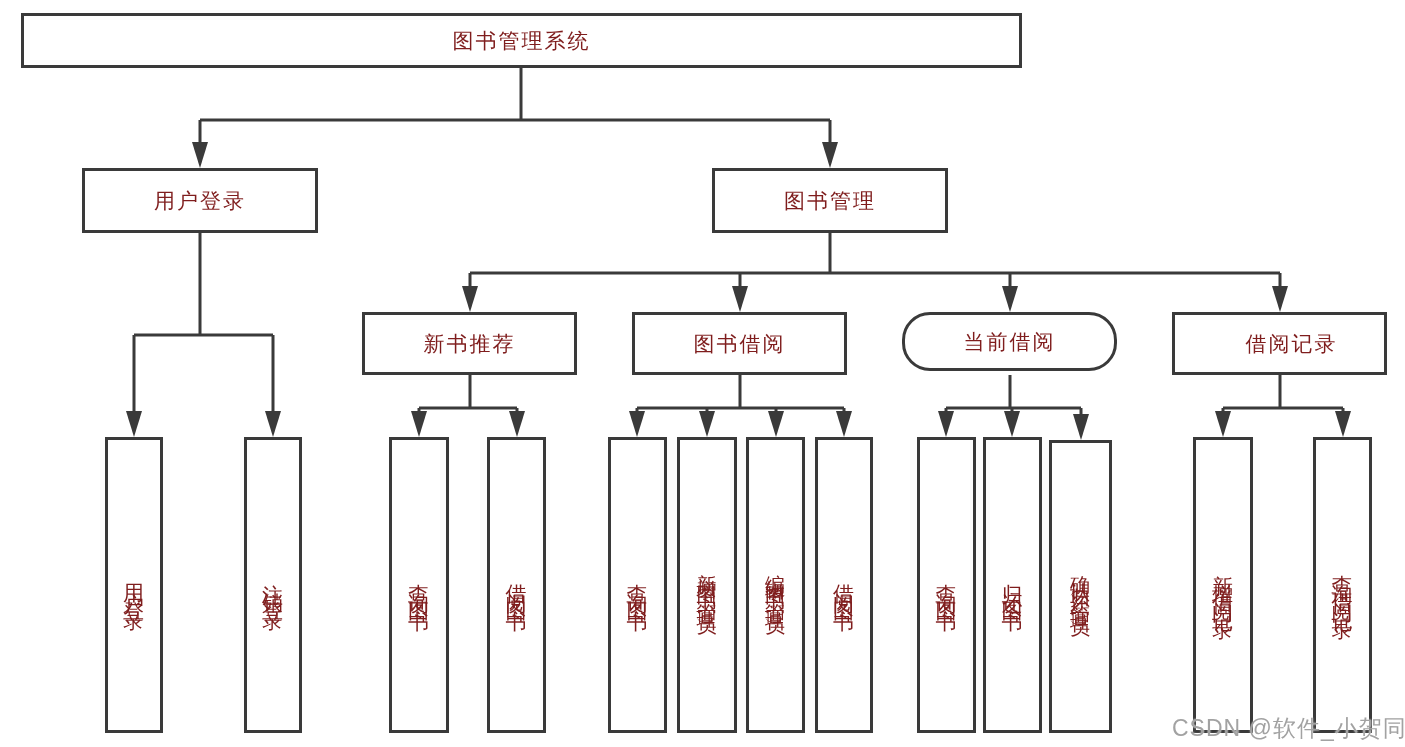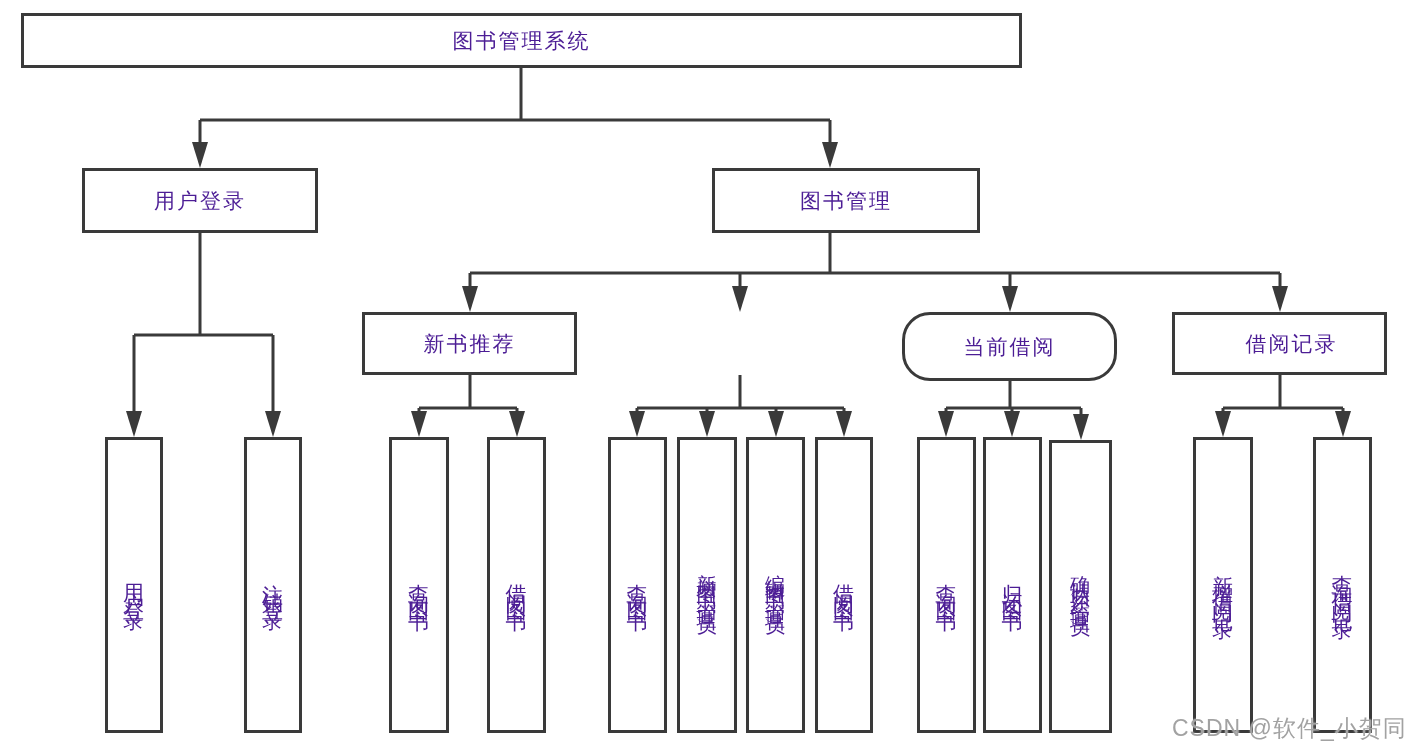--- a/index.html
+++ b/index.html
@@ -17,21 +17,21 @@
     width: 1405px; height: 747px;
   }
   .box {
     position: absolute;
     box-sizing: border-box;
     border: 3px solid #3a3a3a;
     background: #ffffff;
     display: flex;
     align-items: center;
     justify-content: center;
-    color: #4c1d95;
+    color: #7f1d1d;
     font-size: 21px;
     letter-spacing: 2px;
     text-align: center;
     white-space: nowrap;
   }
   .vbox {
     writing-mode: vertical-rl;
     text-orientation: mixed;
     letter-spacing: 9px;
     white-space: normal;
@@ -93,24 +93,25 @@
       <polygon points="1004,411 1020,411 1012,437"></polygon>
       <polygon points="1073,414 1089,414 1081,440"></polygon>
       <polygon points="1215,411 1231,411 1223,437"></polygon>
       <polygon points="1335,411 1351,411 1343,437"></polygon>
     </g>
   </svg>
 
   <div class="box" style="left:21px; top:13px; width:1001px; height:55px;">图书管理系统</div>
 
   <div class="box" style="left:82px; top:168px; width:236px; height:65px;">用户登录</div>
-  <div class="box" style="left:712px; top:168px; width:268px; height:65px;">图书管理</div>
+  <div class="box" style="left:712px; top:168px; width:236px; height:65px;">图书管理</div>
 
   <div class="box" style="left:362px; top:312px; width:215px; height:63px;text-align:right;">新书推荐</div>
-  <div class="box" style="left:902px; top:312px; width:215px; height:69px;border-radius:28px;">当前借阅</div>
+  <div class="box" style="left:632px; top:312px; width:215px; height:63px;">图书借阅</div>
+  <div class="box" style="left:902px; top:312px; width:215px; height:59px;border-radius:28px;">当前借阅</div>
   <div class="box" style="left:1172px; top:312px; width:215px; height:63px;padding-left:24px;">借阅记录</div>
 
   <div class="box vbox" style="left:105px; top:437px; width:58px; height:296px;">用户登录</div>
   <div class="box vbox" style="left:244px; top:437px; width:58px; height:296px;">注销登录</div>
 
   <div class="box vbox" style="left:389px; top:437px; width:60px; height:296px;">查询图书</div>
   <div class="box vbox" style="left:487px; top:437px; width:59px; height:296px;">借阅图书</div>
 
   <div class="box vbox" style="left:608px; top:437px; width:59px; height:296px;">查询图书</div>
   <div class="box vbox long" style="left:677px; top:437px; width:60px; height:296px;">新增图书（管理员）</div>

